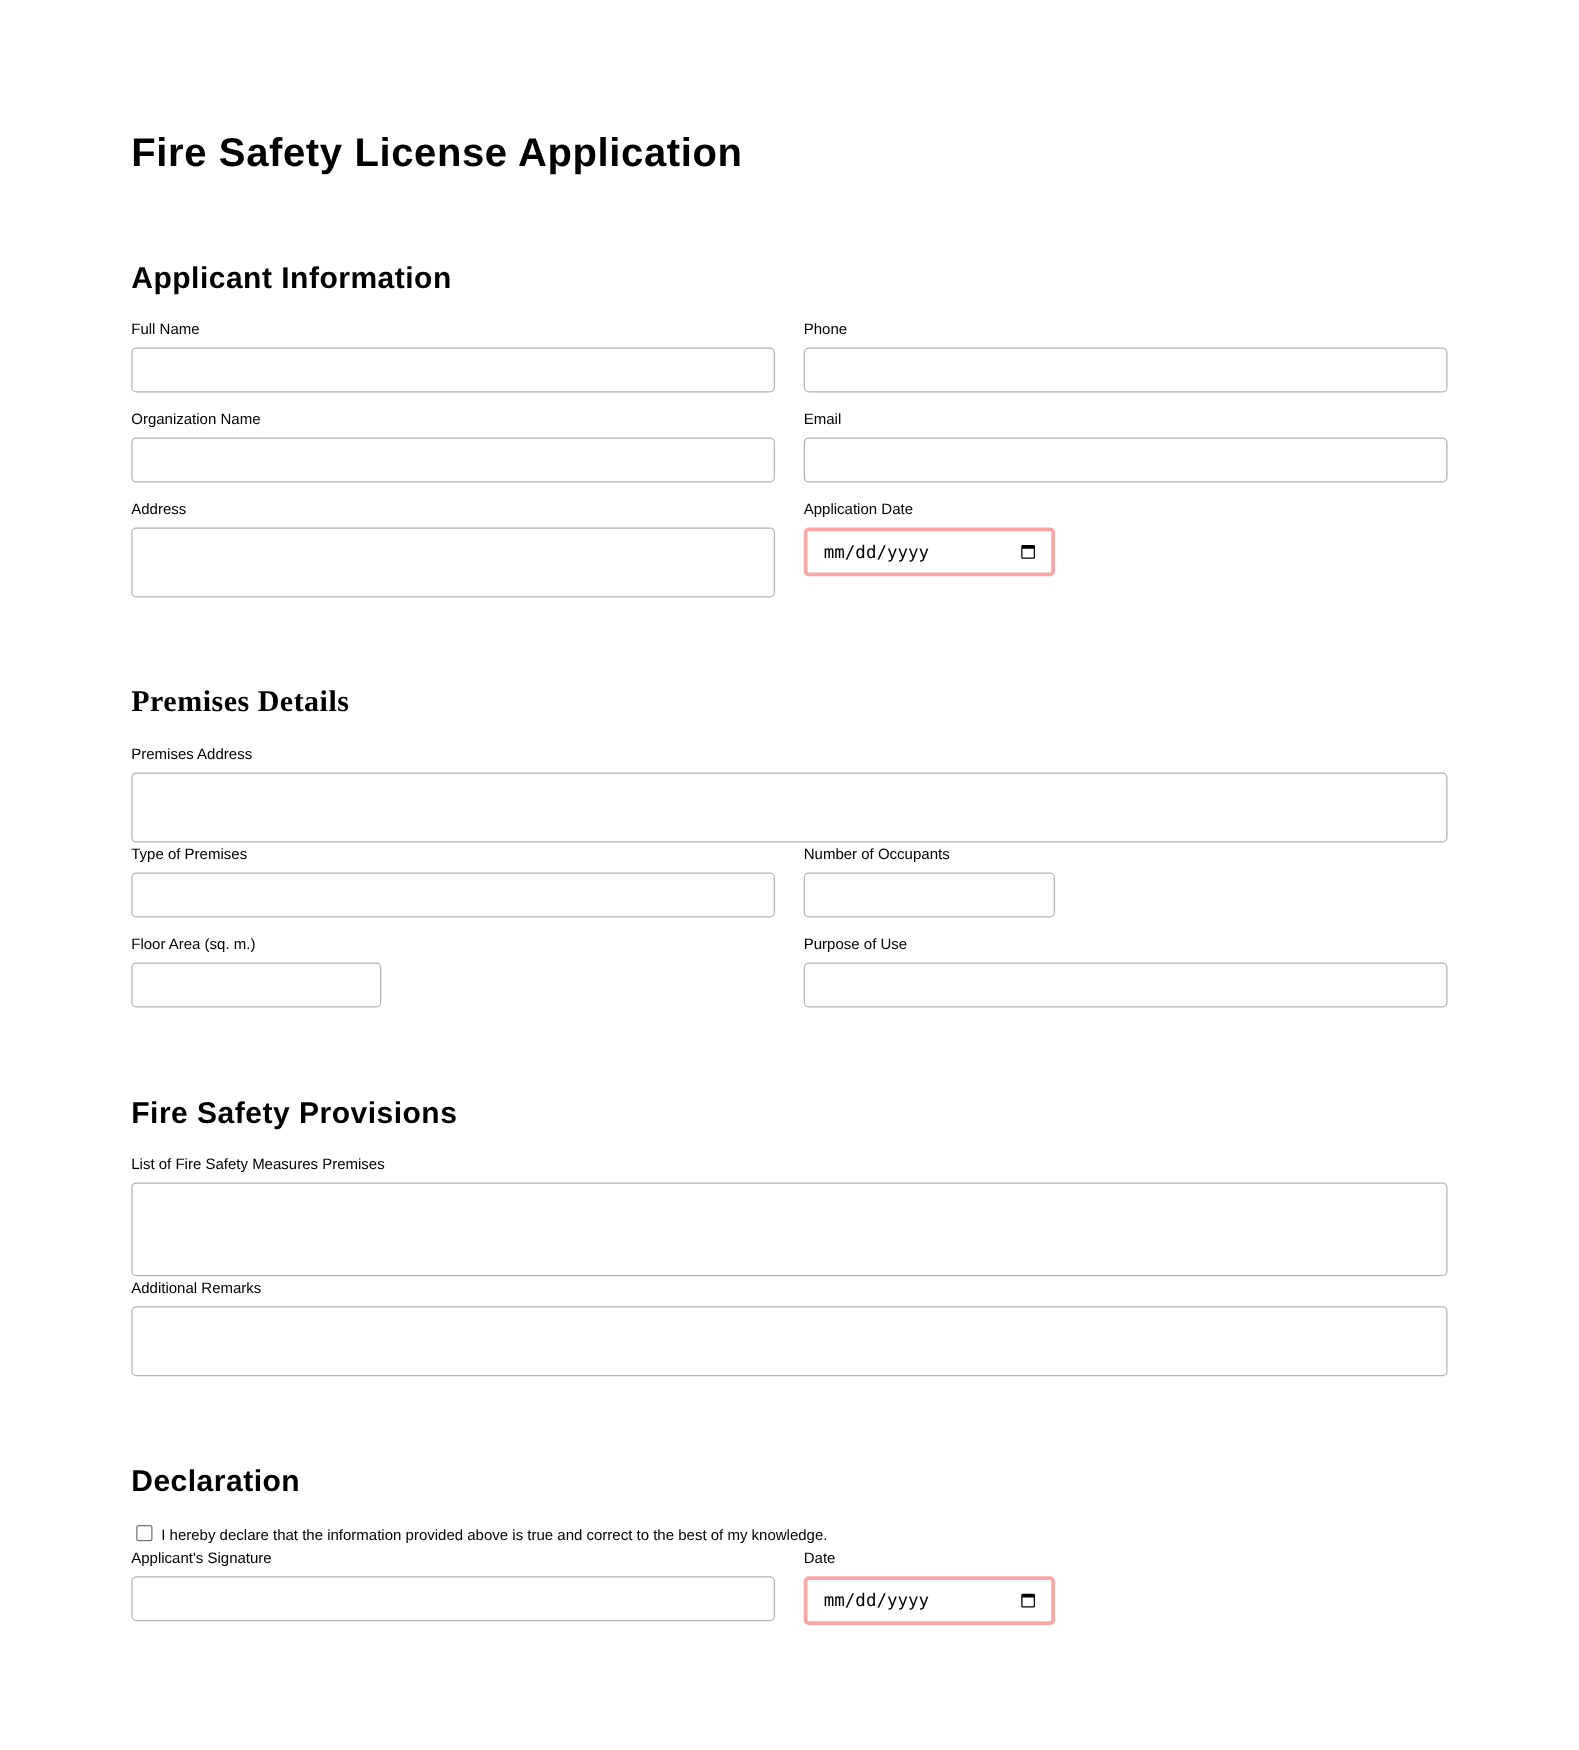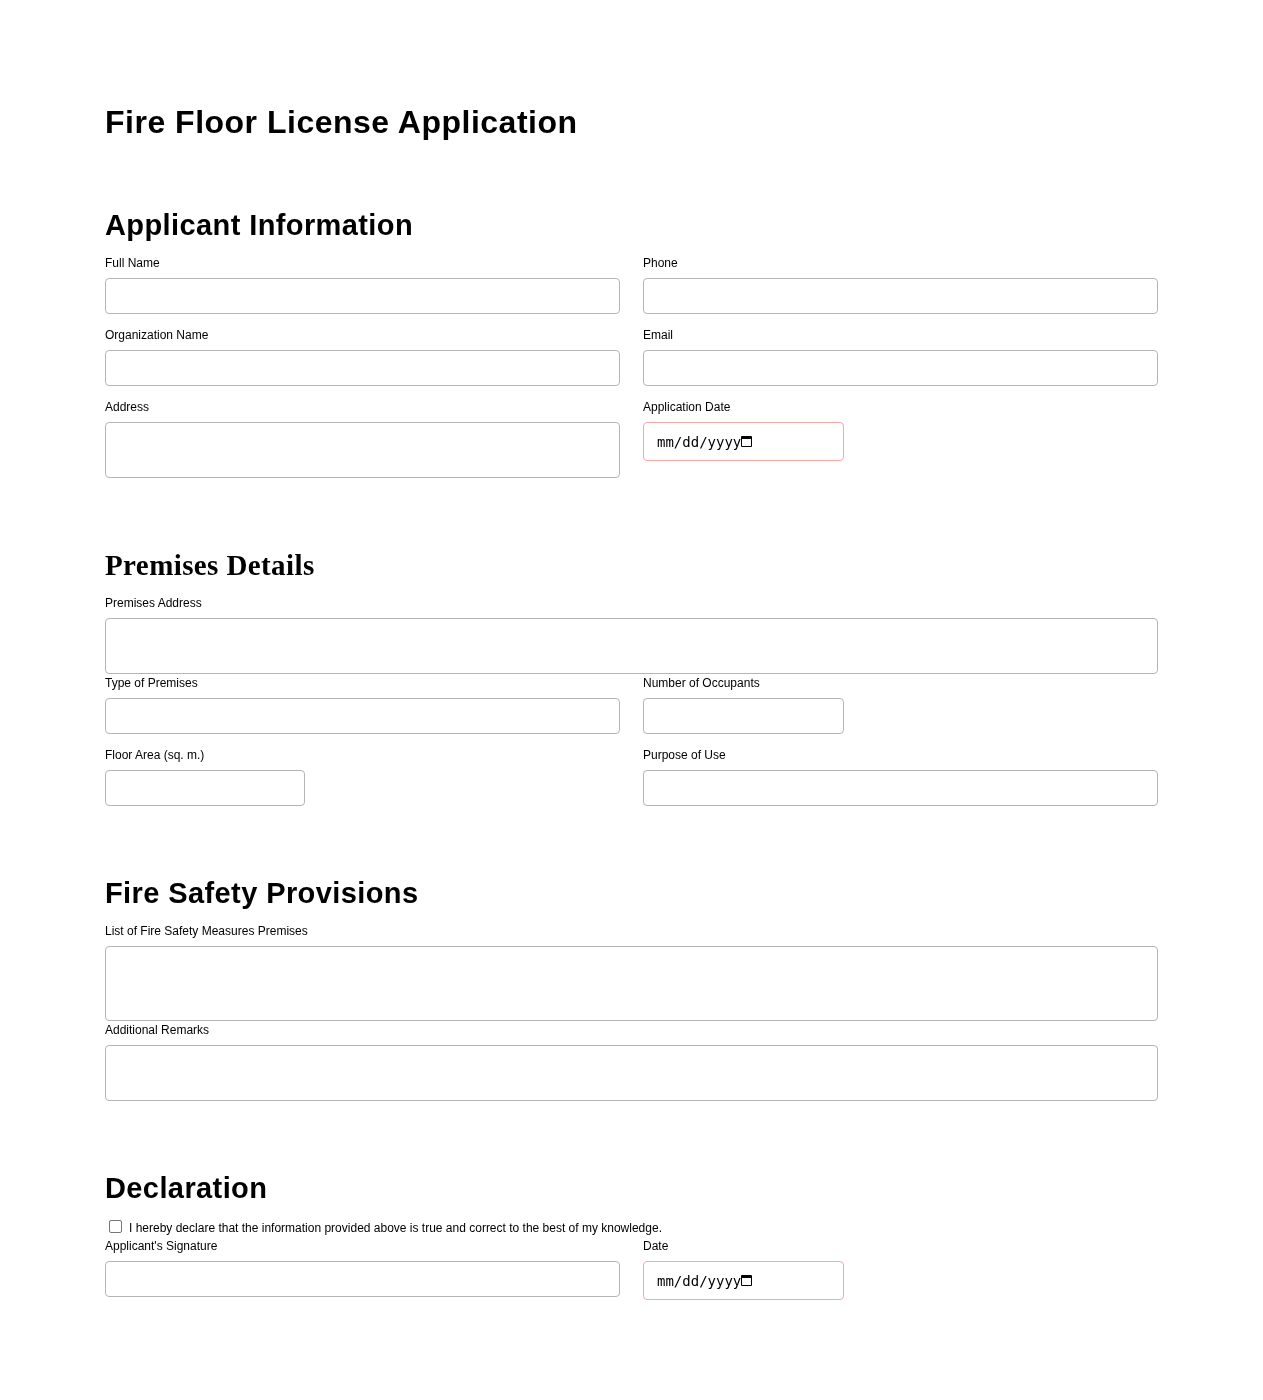--- a/index.html
+++ b/index.html
@@ -1,30 +1,30 @@
 <!DOCTYPE html>
 <html><head>
 <meta charset="utf-8">
 <style>
   html, body { margin: 0; padding: 0; background: #ffffff; }
   body { width: 1263px; height: 1400px; position: relative; font-family: "Liberation Sans", sans-serif; color: #000; }
   .abs { position: absolute; }
   h1 { margin: 0; font-size: 32px; font-weight: bold; letter-spacing: 0.5px; }
-  h2 { margin: 0; font-size: 29px; font-weight: bold; letter-spacing: 0.4px; }
+  h2 { margin: 0; font-size: 24px; font-weight: bold; letter-spacing: 0.4px; }
   .lbl { font-size: 12px; line-height: 18px; white-space: nowrap; }
   .inp { box-sizing: border-box; border: 1px solid #b5b5b5; border-radius: 4px; background: #fff; margin: 0; padding: 0; }
   .ta { box-sizing: border-box; border: 1px solid #b5b5b5; border-radius: 4px; background: #fff; resize: none; margin: 0; }
-  .date { box-sizing: border-box; border: 1px solid #fca5a5; border-radius: 4px; background: #fff; display: flex; align-items: center; padding: 0 13px 0 13px; font-family: "DejaVu Sans Mono", monospace; font-size: 14px; color: #000; }
+  .date { box-sizing: border-box; border: 3px solid #fca5a5; border-radius: 4px; background: #fff; display: flex; align-items: center; justify-content: space-between; padding: 0 13px 0 13px; font-family: "DejaVu Sans Mono", monospace; font-size: 14px; color: #000; }
   .cal { width: 11px; height: 11px; border: 1.5px solid #000; border-top-width: 3px; border-radius: 1px; box-sizing: border-box; }
   .cb { box-sizing: border-box; width: 13px; height: 13px; border: 1px solid #767676; border-radius: 2px; background: #fff; }
 </style>
 </head>
 <body>
 
-<h1 class="abs" style="left:105px; top:104px;">Fire Floor License Application</h1>
+<h1 class="abs" style="left:105px; top:104px;">Fire Safety License Application</h1>
 
 <h2 class="abs" style="left:105px; top:209px;">Applicant Information</h2>
 
 <label class="abs lbl" style="left:105px; top:254px;">Full Name</label>
 <input class="abs inp" style="left: 105px; top: 278px; width: 515px; height: 36px;" value="">
 
 <label class="abs lbl" style="left:643px; top:254px;">Phone</label>
 <input class="abs inp" style="left: 643px; top: 278px; width: 515px; height: 36px;" value="">
 
 <label class="abs lbl" style="left:105px; top:326px;">Organization Name</label>

